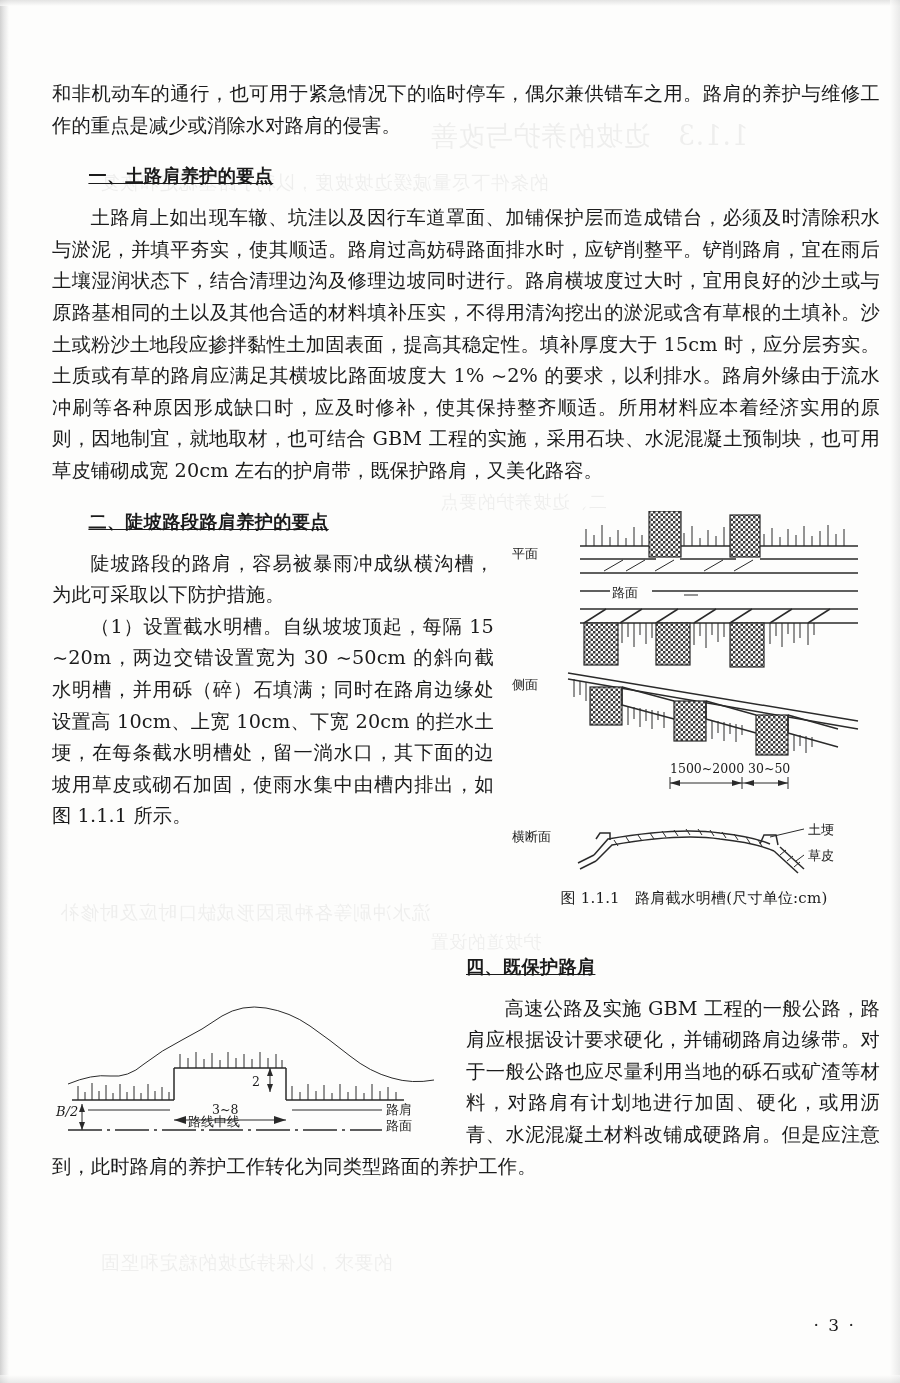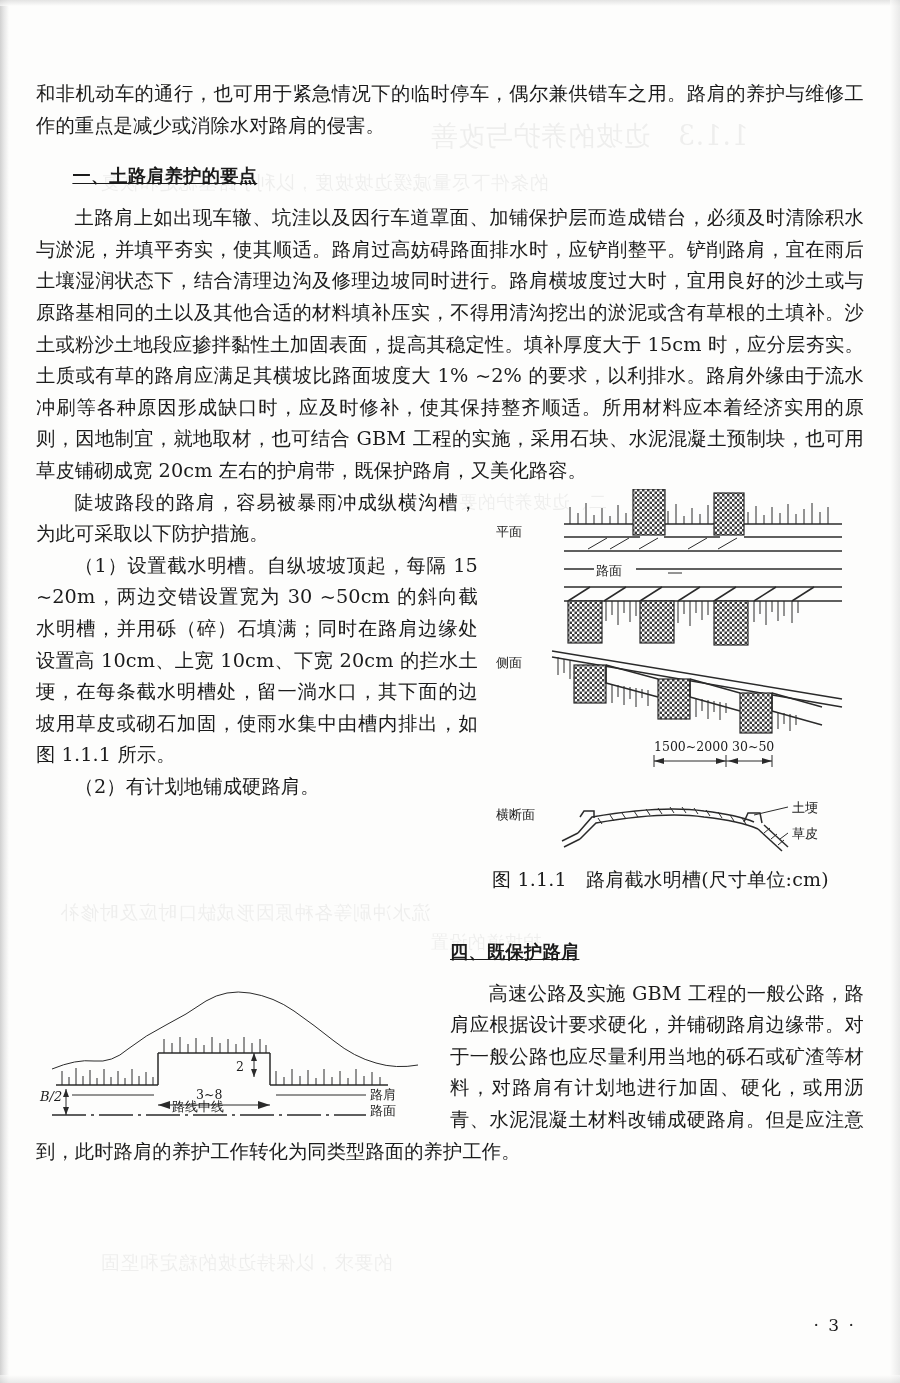--- a/index.html
+++ b/index.html
@@ -45,21 +45,21 @@
     opacity: 0.055;
     transform: scaleX(-1);
     font-family: "DejaVu Serif", "Liberation Serif", serif;
     white-space: nowrap;
     pointer-events: none;
     letter-spacing: .5px;
   }
 
   .content {
     position: absolute;
-    left: 36px;
+    left: 52px;
     top: 78px;
     width: 828px;
   }
 
   p.body {
     margin: 0 0 0 0;
     font-size: 19.3px;
     line-height: 31.6px;
     text-align: justify;
     text-justify: inter-character;
@@ -77,21 +77,22 @@
     text-decoration: underline;
   }
 
   
   .figure-1 {
     float: right;
     width: 372px;
     margin: 2px 0 24px 14px;
   }
   .fig-caption {
-    font-size: 19px;
+    font-size: 15px;
+    text-align: center;
     margin-top: 6px;
     letter-spacing: .2px;
   }
   .clearfix::after { content: ""; display: block; clear: both; }
 
   .figure-2 {
     float: left;
     width: 398px;
     margin: 10px 16px 4px 0;
   }
@@ -352,23 +353,23 @@
 
           <line class="ln thin" x1="262" y1="26" x2="296" y2="18"></line>
           <text class="fig-lbl" x="300" y="23">土埂</text>
           <line class="ln thin" x1="288" y1="50" x2="296" y2="44"></line>
           <text class="fig-lbl" x="300" y="49">草皮</text>
         </svg>
 
         <div class="fig-caption">图 1.1.1　路肩截水明槽(尺寸单位:cm)</div>
       </div>
 
+      <h3 class="sec">二、陡坡路段路肩养护的要点</h3>
       <p class="body indent">陡坡路段的路肩，容易被暴雨冲成纵横沟槽，为此可采取以下防护措施。</p>
       <p class="body indent">（1）设置截水明槽。自纵坡坡顶起，每隔 15 ~20m，两边交错设置宽为 30 ~50cm 的斜向截水明槽，并用砾（碎）石填满；同时在路肩边缘处设置高 10cm、上宽 10cm、下宽 20cm 的拦水土埂，在每条截水明槽处，留一淌水口，其下面的边坡用草皮或砌石加固，使雨水集中由槽内排出，如图 1.1.1 所示。</p>
-      <p class="body indent">（2）有计划地铺成硬路肩。</p>
     </div>
 
 
     <div class="clearfix">
       <div class="figure-2">
         <svg viewBox="0 0 398 170" width="398" height="170">
 
           <path class="ln thin" d="M 16 120 Q 40 110 58 112 Q 76 114 92 100
                                    Q 110 86 130 76 Q 150 66 170 52 Q 190 40 214 44
                                    Q 238 48 258 62 Q 278 76 298 92 Q 318 108 340 114

